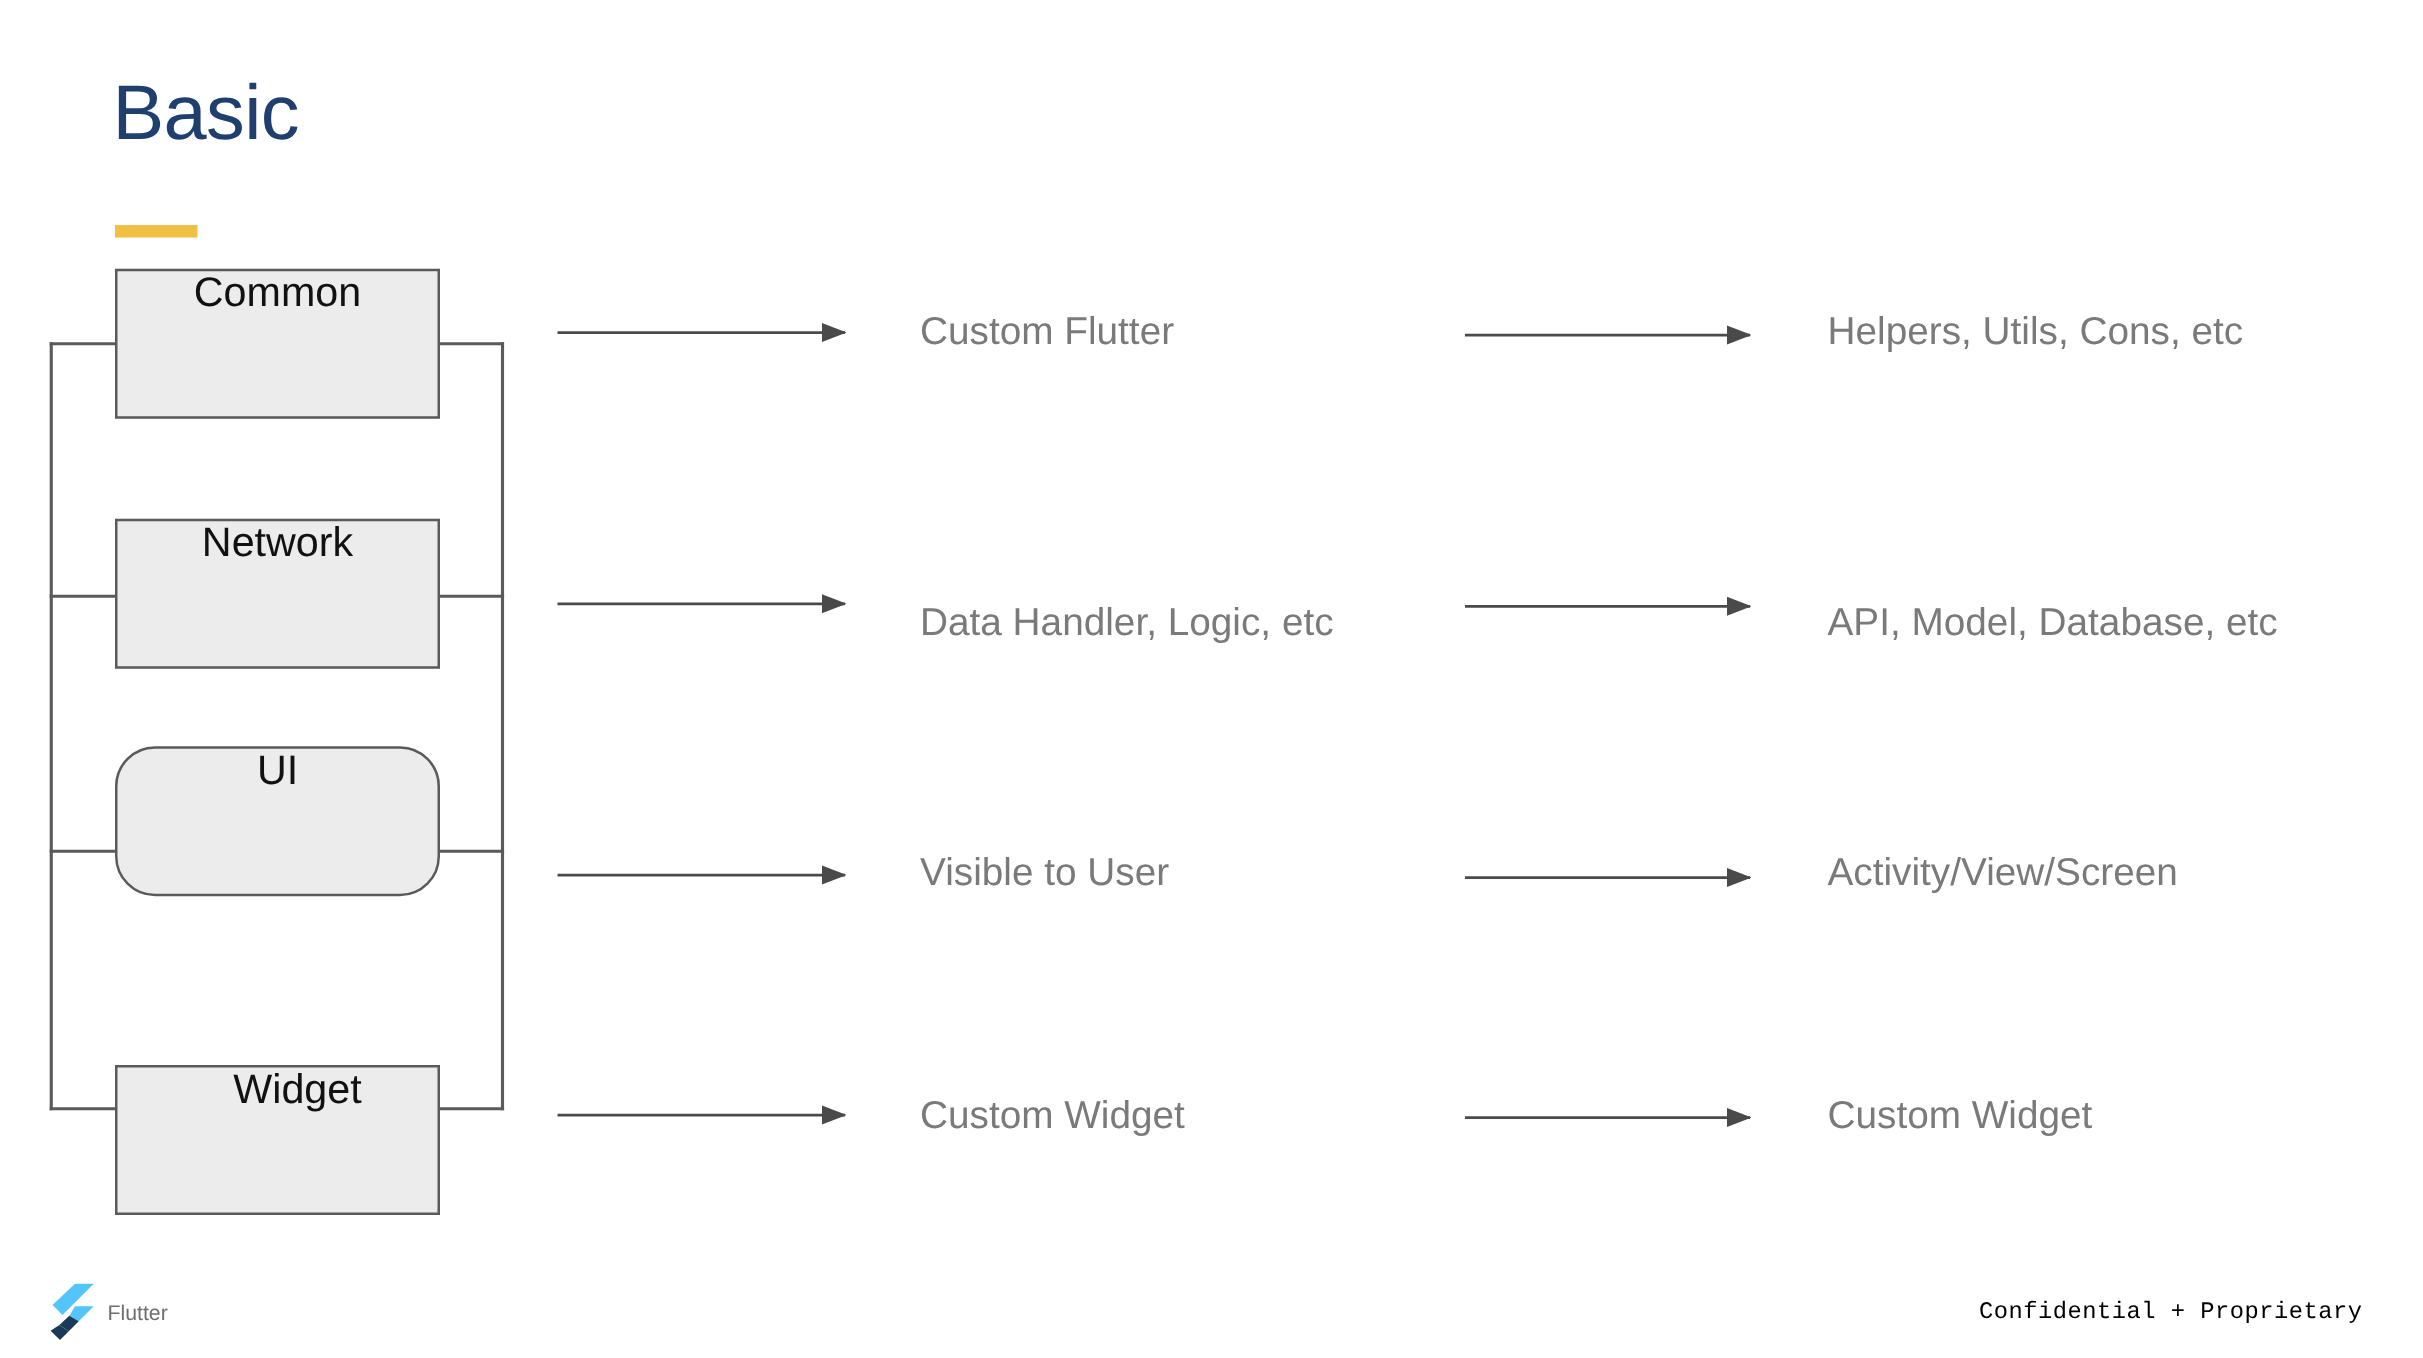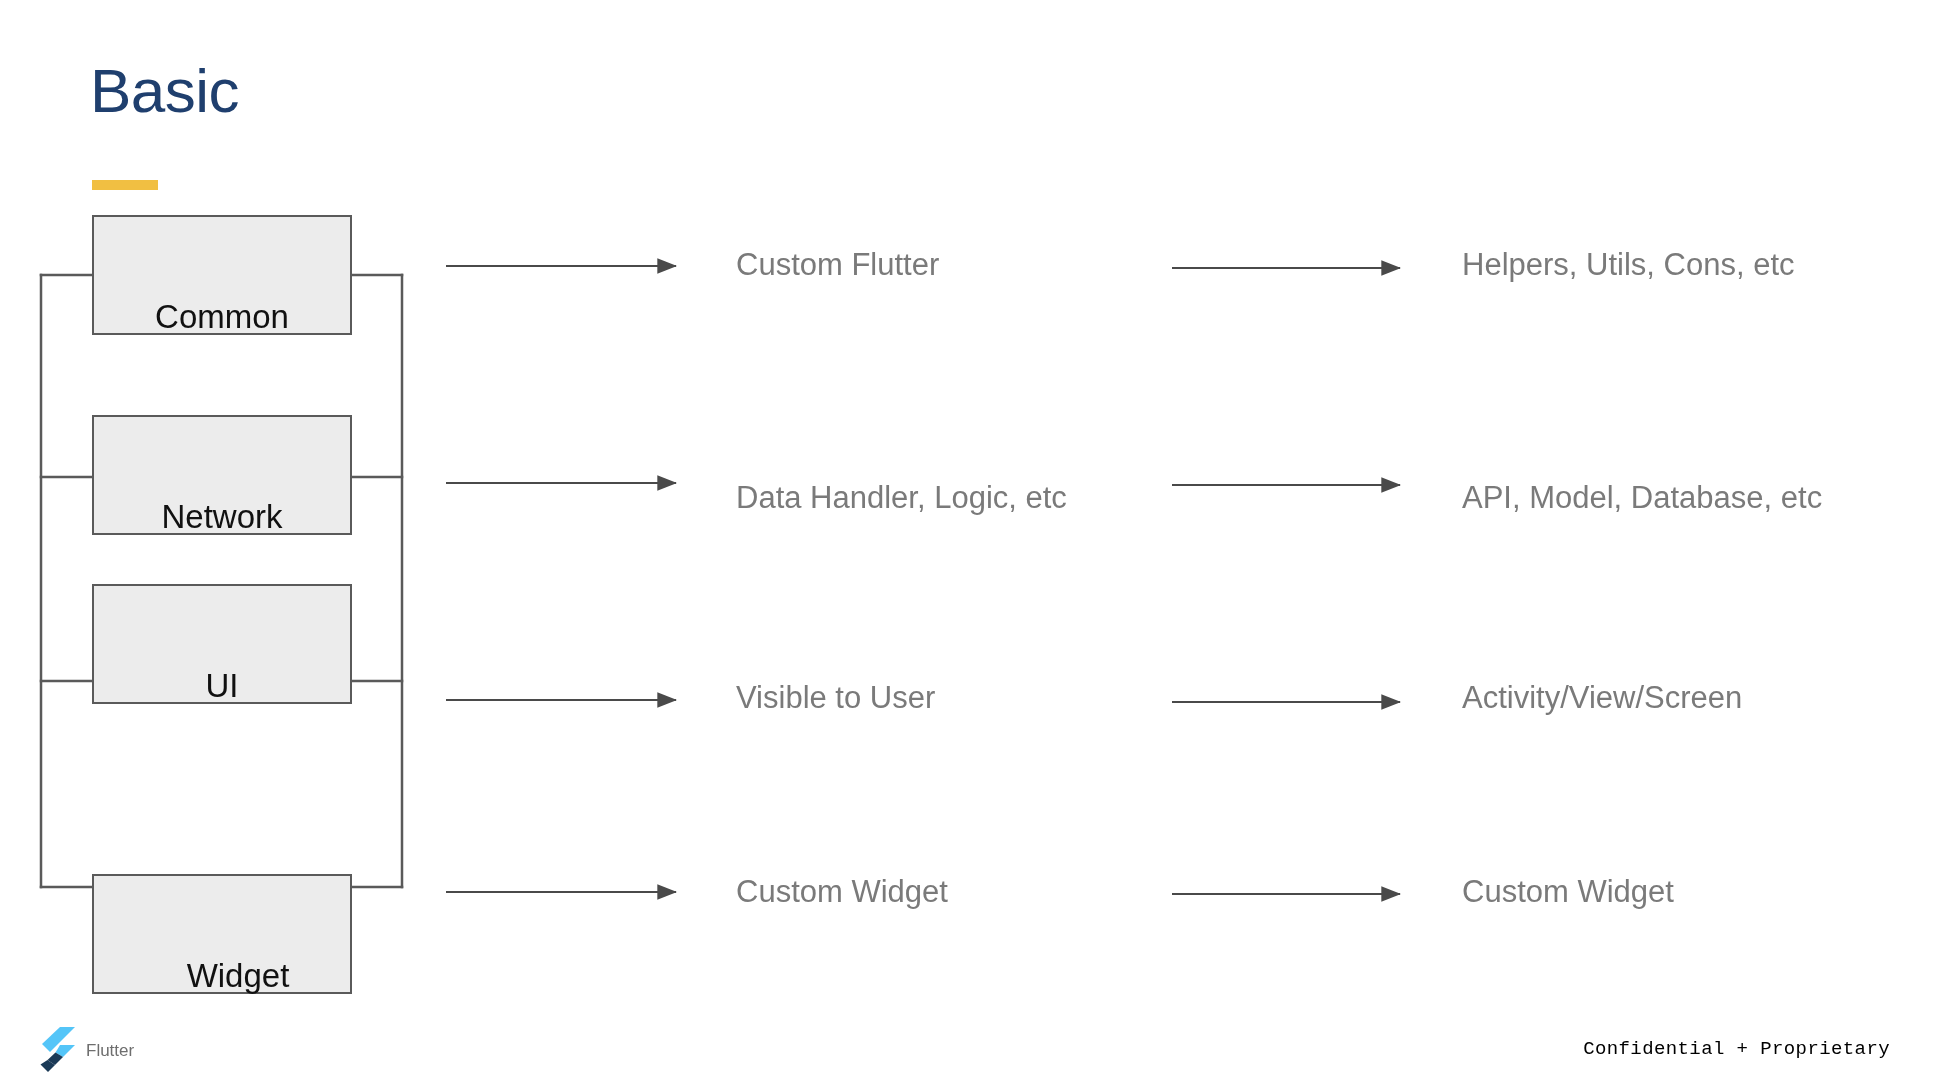--- a/index.html
+++ b/index.html
@@ -43,34 +43,34 @@
 
   
   .box {
     position: absolute;
     left: 92px;
     width: 260px;
     height: 120px;
     background: #ECECEC;
     border: 2px solid #5A5A5A;
     display: flex;
-    align-items: flex-end;
+    align-items: flex-start;
     justify-content: center;
   }
   .box-label {
     font-size: 33px;
     color: #111111;
     font-weight: 400;
     line-height: 1;
   }
 
   .box-0 { top: 215px; }
   .box-1 { top: 415px; }
-  .box-2 { top: 584px; }
-  .box-3 { top: 874px; padding-left: 32px; }
+  .box-2 { top: 597px; border-radius: 32px; }
+  .box-3 { top: 852px; padding-left: 32px; }
 
   
   #wires {
     position: absolute;
     left: 0;
     top: 0;
     width: 1938px;
     height: 1086px;
     pointer-events: none;
   }

